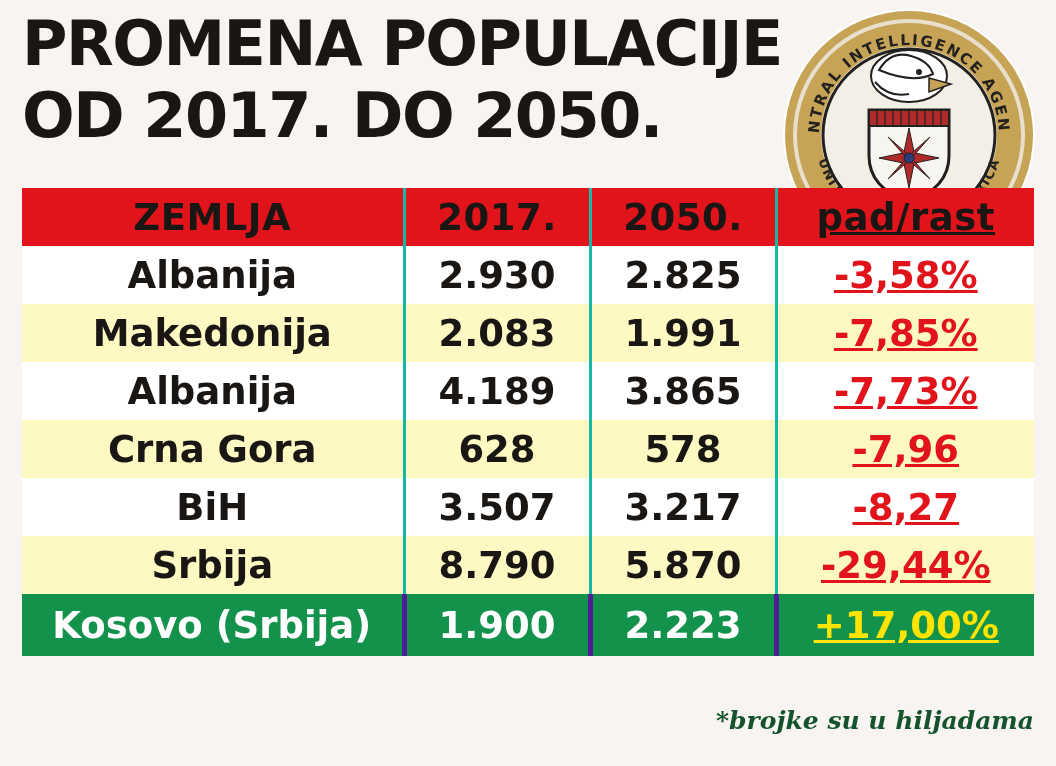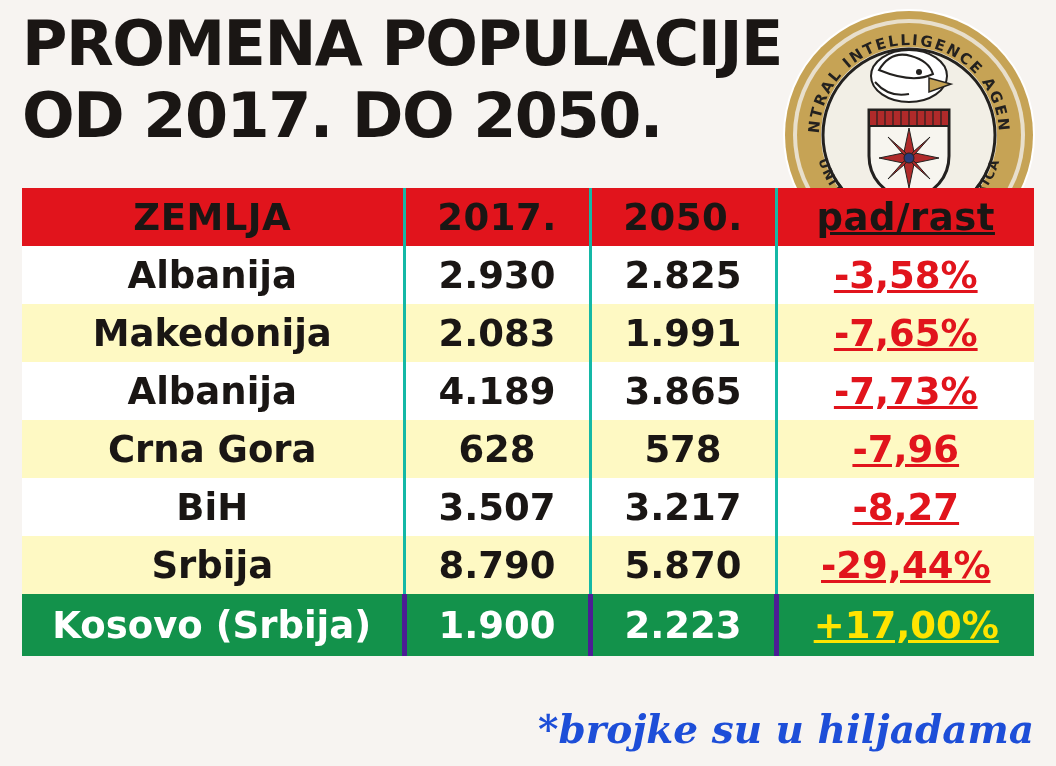--- a/index.html
+++ b/index.html
@@ -108,22 +108,22 @@
   .country-cell {
     font-size: 39px;
   }
   .footnote {
     position: absolute;
     right: 22px;
     top: 706px;
     font-family: "DejaVu Serif", serif;
     font-style: italic;
     font-weight: bold;
-    font-size: 39px;
-    color: #1d4ed8;
+    font-size: 25px;
+    color: #14532d;
   }
 </style>
 </head>
 <body>
 
 <div id="page">
 
   <div class="title-block">
     <div class="title-line">PROMENA POPULACIJE</div>
     <div class="title-line second">OD 2017. DO 2050.</div>
@@ -209,21 +209,21 @@
         <tr class="odd">
           <td class="country-cell">Albanija</td>
           <td>2.930</td>
           <td>2.825</td>
           <td class="neg">-3,58%</td>
         </tr>
         <tr class="even">
           <td class="country-cell">Makedonija</td>
           <td>2.083</td>
           <td>1.991</td>
-          <td class="neg">-7,65%</td>
+          <td class="neg">-7,85%</td>
         </tr>
         <tr class="odd">
           <td class="country-cell">Albanija</td>
           <td>4.189</td>
           <td>3.865</td>
           <td class="neg">-7,73%</td>
         </tr>
         <tr class="even">
           <td class="country-cell">Crna Gora</td>
           <td>628</td>

